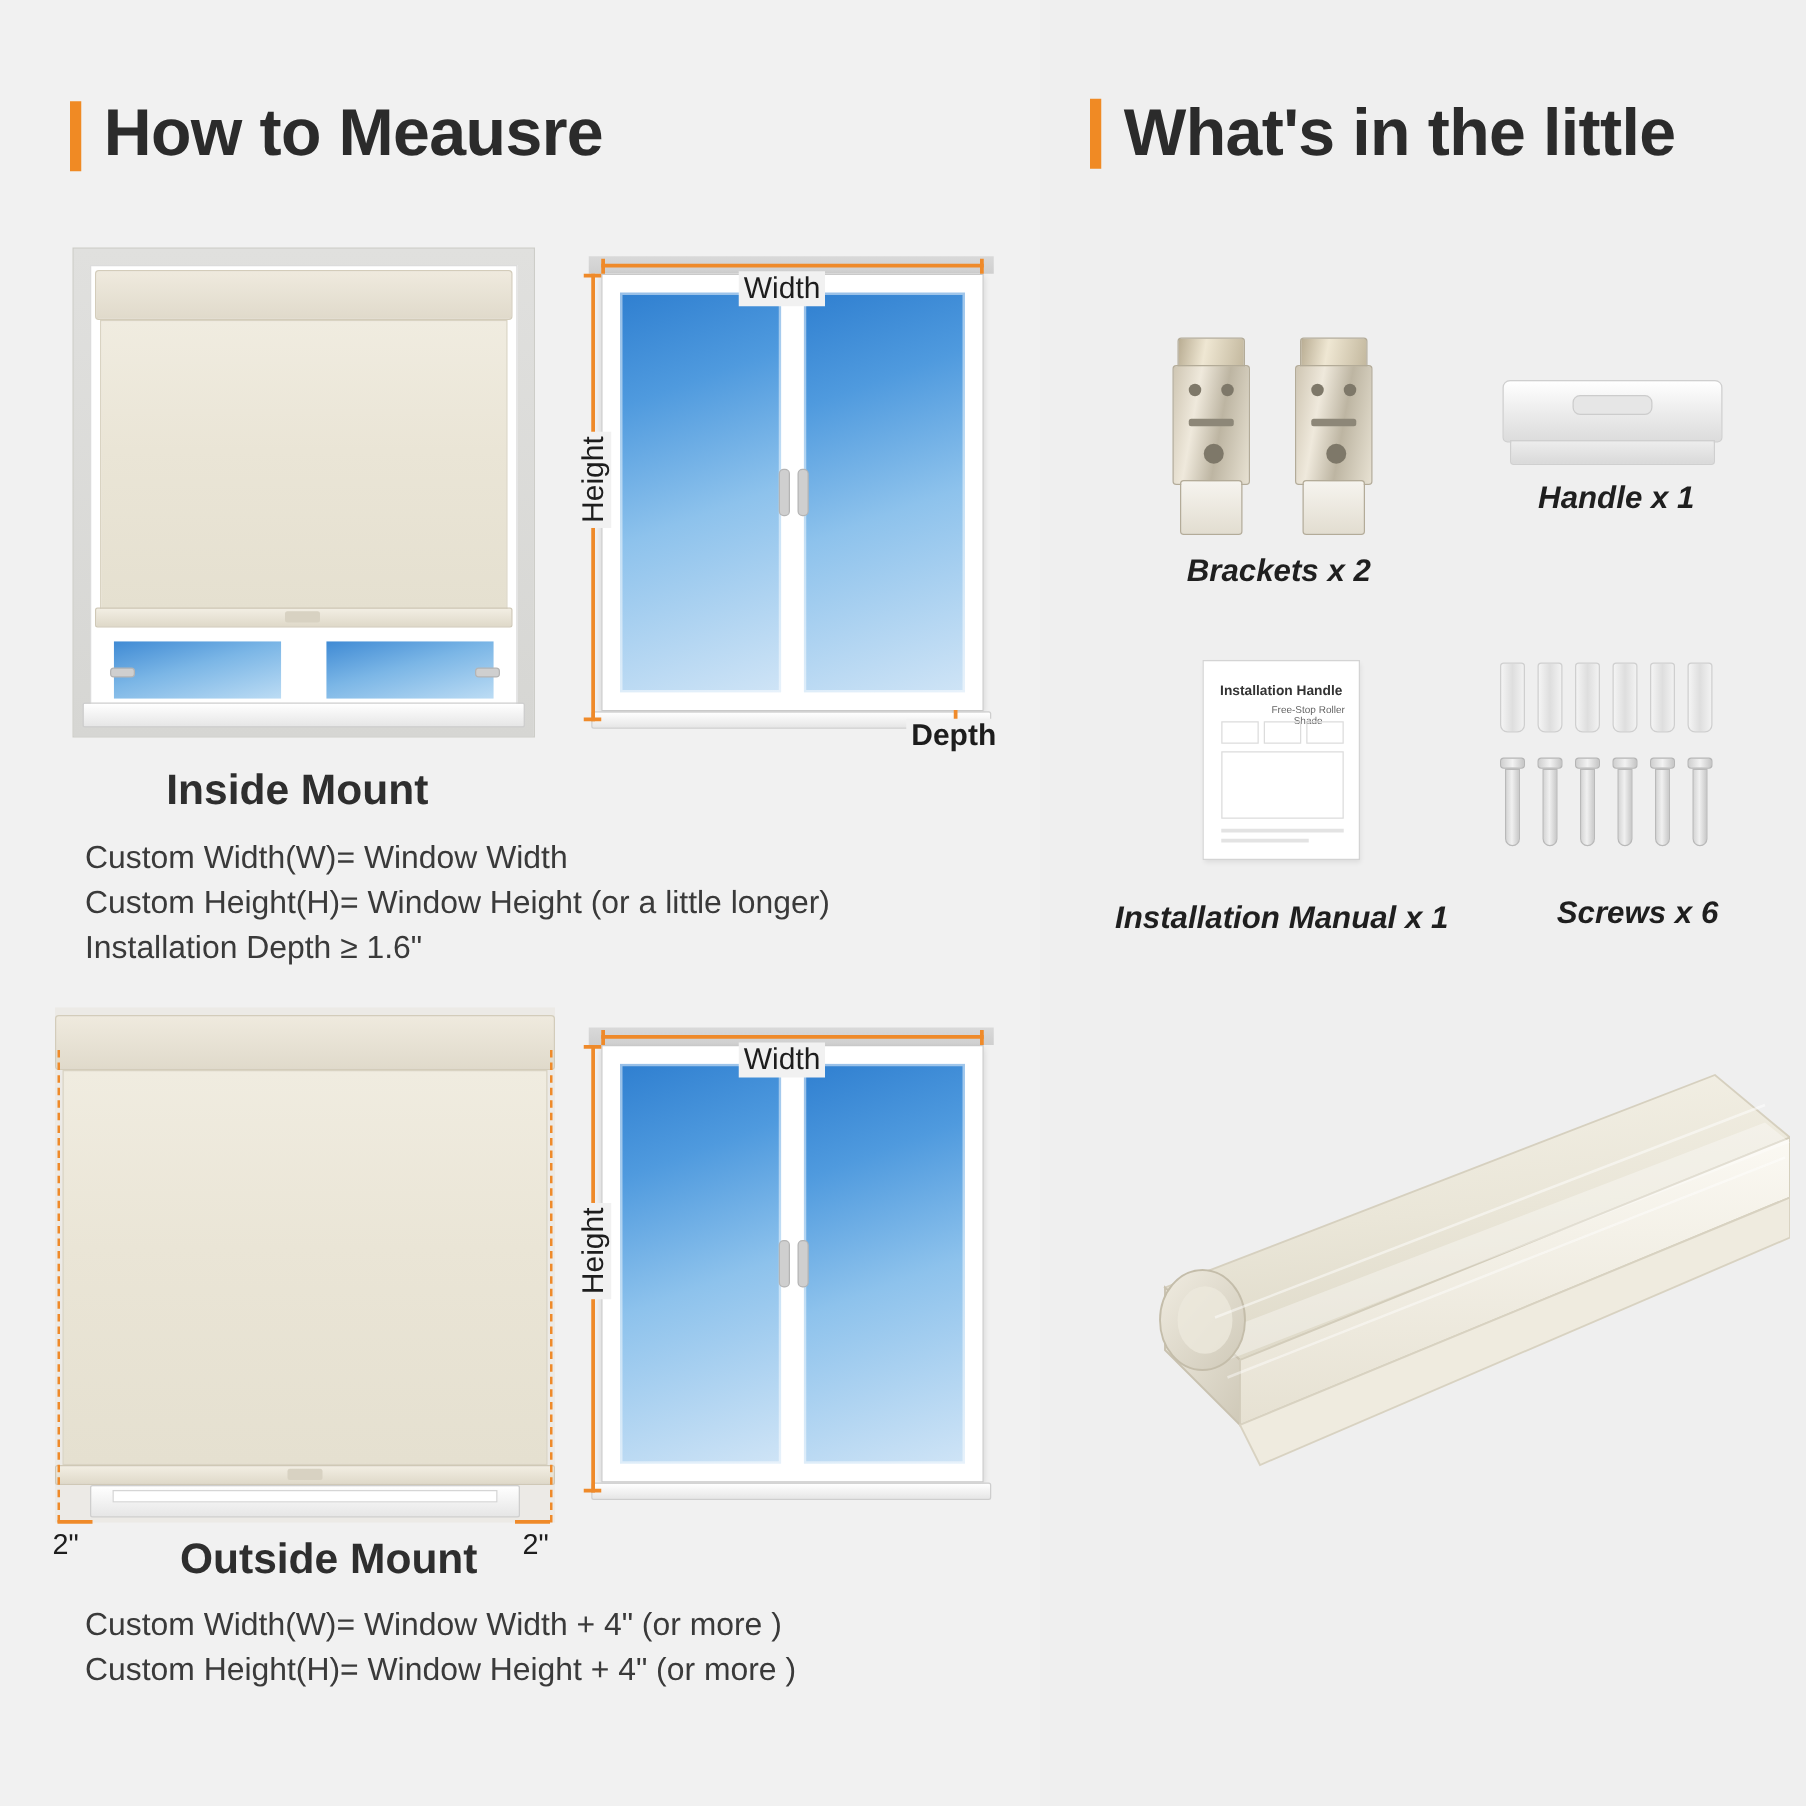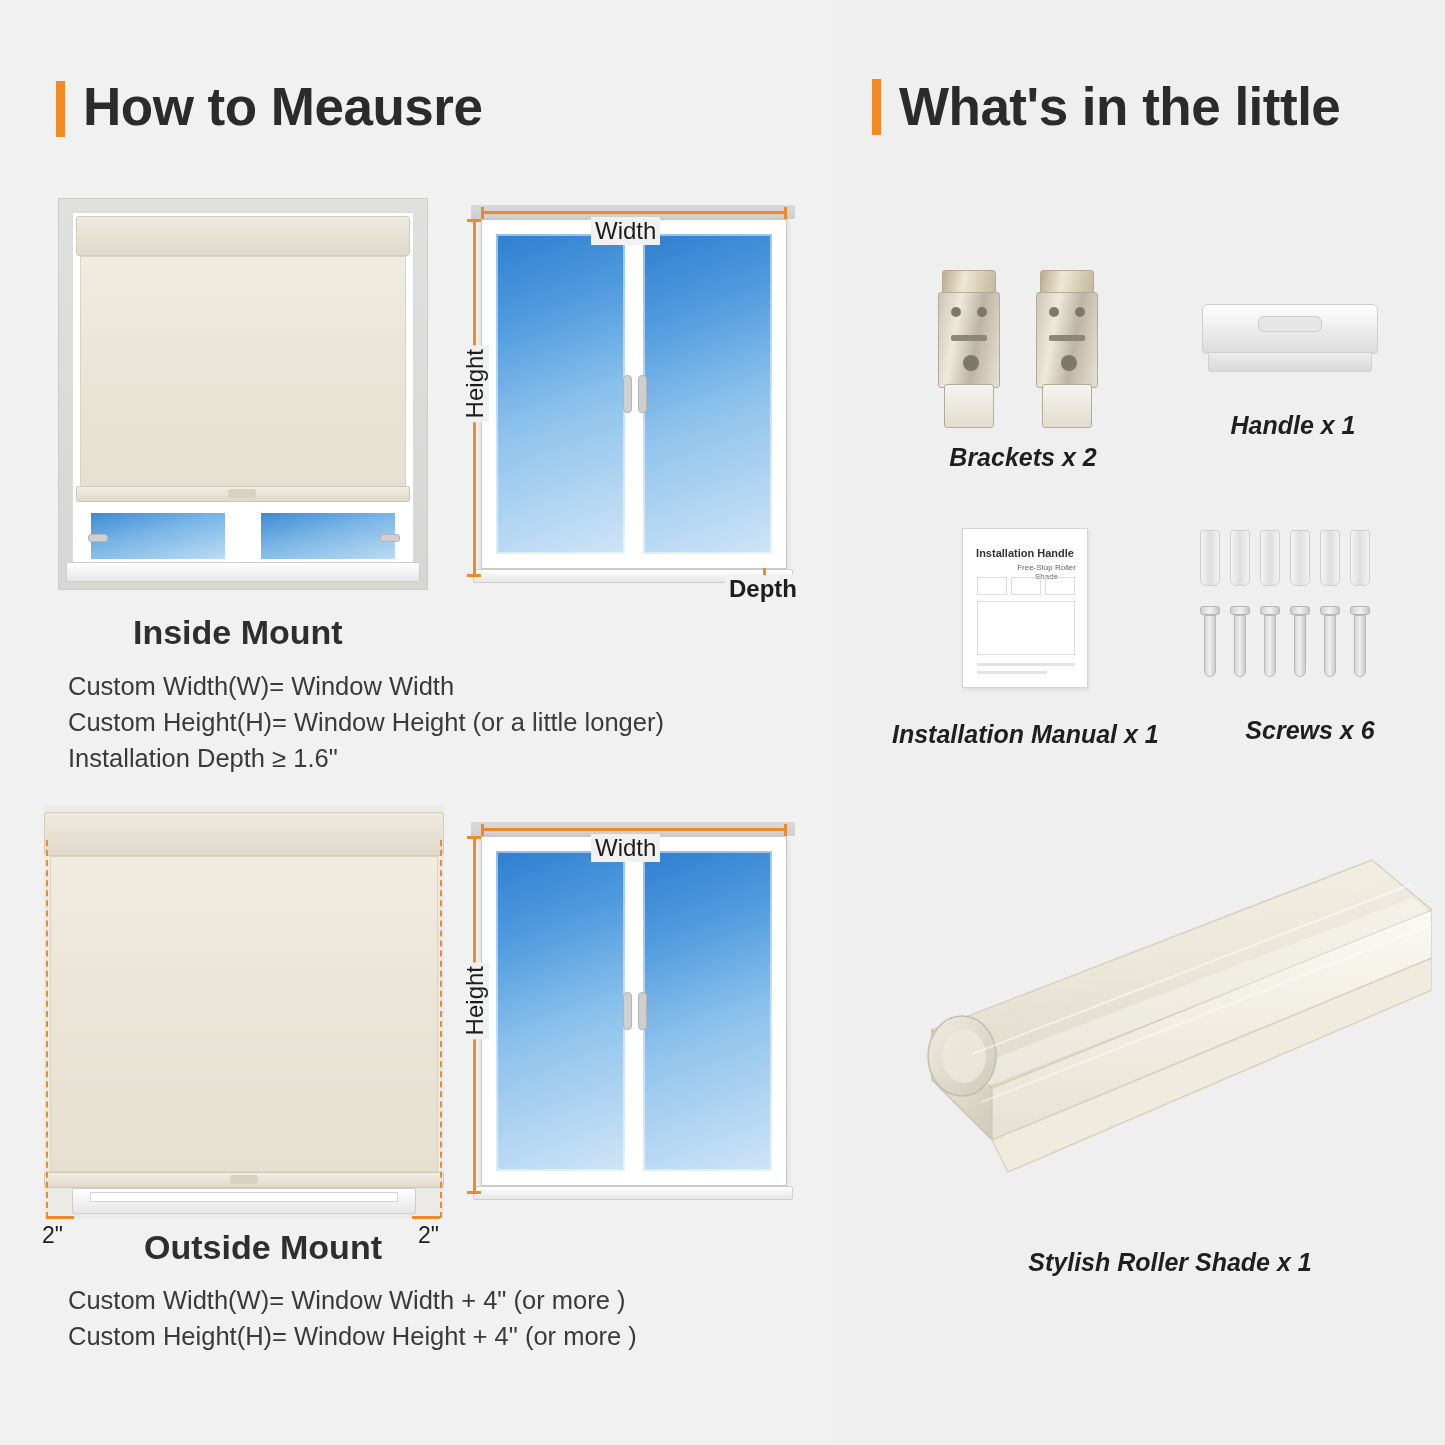--- a/index.html
+++ b/index.html
@@ -417,21 +417,21 @@
         <div class="bracket" style="left:6px; top:114px; width:50px; height:44px; background:linear-gradient(180deg,#f6f4ef 0%,#e2ddd0 100%);"></div>
       </div>
     </div>
     <div class="pkg-caption" style="left:76px; top:443px; width:230px;">Brackets x 2</div>
 
     <div class="abs" style="left:370px; top:300px; width:180px; height:80px;">
       <div class="handle-tool" style="left:0; top:4px; width:176px; height:50px;"></div>
       <div class="handle-slot" style="left:56px; top:16px; width:64px; height:16px;"></div>
       <div class="abs" style="left:6px; top:52px; width:164px; height:20px; background:linear-gradient(180deg,#ededed 0%, #d9d9d9 100%); border:1px solid #cfcfcf; box-sizing:border-box; border-radius:0 0 3px 3px;"></div>
     </div>
-    <div class="pkg-caption" style="left:348px; top:411px; width:226px;">Handle x 1</div>
+    <div class="pkg-caption" style="left:348px; top:384px; width:226px;">Handle x 1</div>
 
     <div class="manual" style="left:130px; top:528px; width:126px; height:160px;">
       <div class="m-title" style="top:18px;">Installation Handle</div>
       <div class="m-sub" style="top:34px;">Free-Stop Roller Shade</div>
       <div class="m-box" style="left:14px; top:48px; width:30px; height:18px;"></div>
       <div class="m-box" style="left:48px; top:48px; width:30px; height:18px;"></div>
       <div class="m-box" style="left:82px; top:48px; width:30px; height:18px;"></div>
       <div class="m-box" style="left:14px; top:72px; width:98px; height:54px;"></div>
       <div class="m-line" style="left:14px; top:134px; width:98px;"></div>
       <div class="m-line" style="left:14px; top:142px; width:70px;"></div>
@@ -487,16 +487,15 @@
 
         <polygon points="80,300 520,118 520,150 96,332" fill="#efebdf" stroke="#d8d2c1" stroke-width="1.5"></polygon>
 
         <ellipse cx="50" cy="216" rx="34" ry="40" fill="url(#cap)" stroke="#c4bdaa" stroke-width="1.5"></ellipse>
         <ellipse cx="52" cy="216" rx="22" ry="27" fill="#ece8dc" opacity="0.8"></ellipse>
 
         <line x1="60" y1="214" x2="500" y2="44" stroke="#ffffff" stroke-width="2" opacity="0.5"></line>
         <line x1="70" y1="262" x2="516" y2="86" stroke="#ffffff" stroke-width="2" opacity="0.45"></line>
       </svg>
     </div>
-    <div class="pkg-caption" style="left:168px; top:1248px; width:340px;">Stylish Roller Shade x 1</div>
 
   </div>
 </div>
 
 </body></html>

